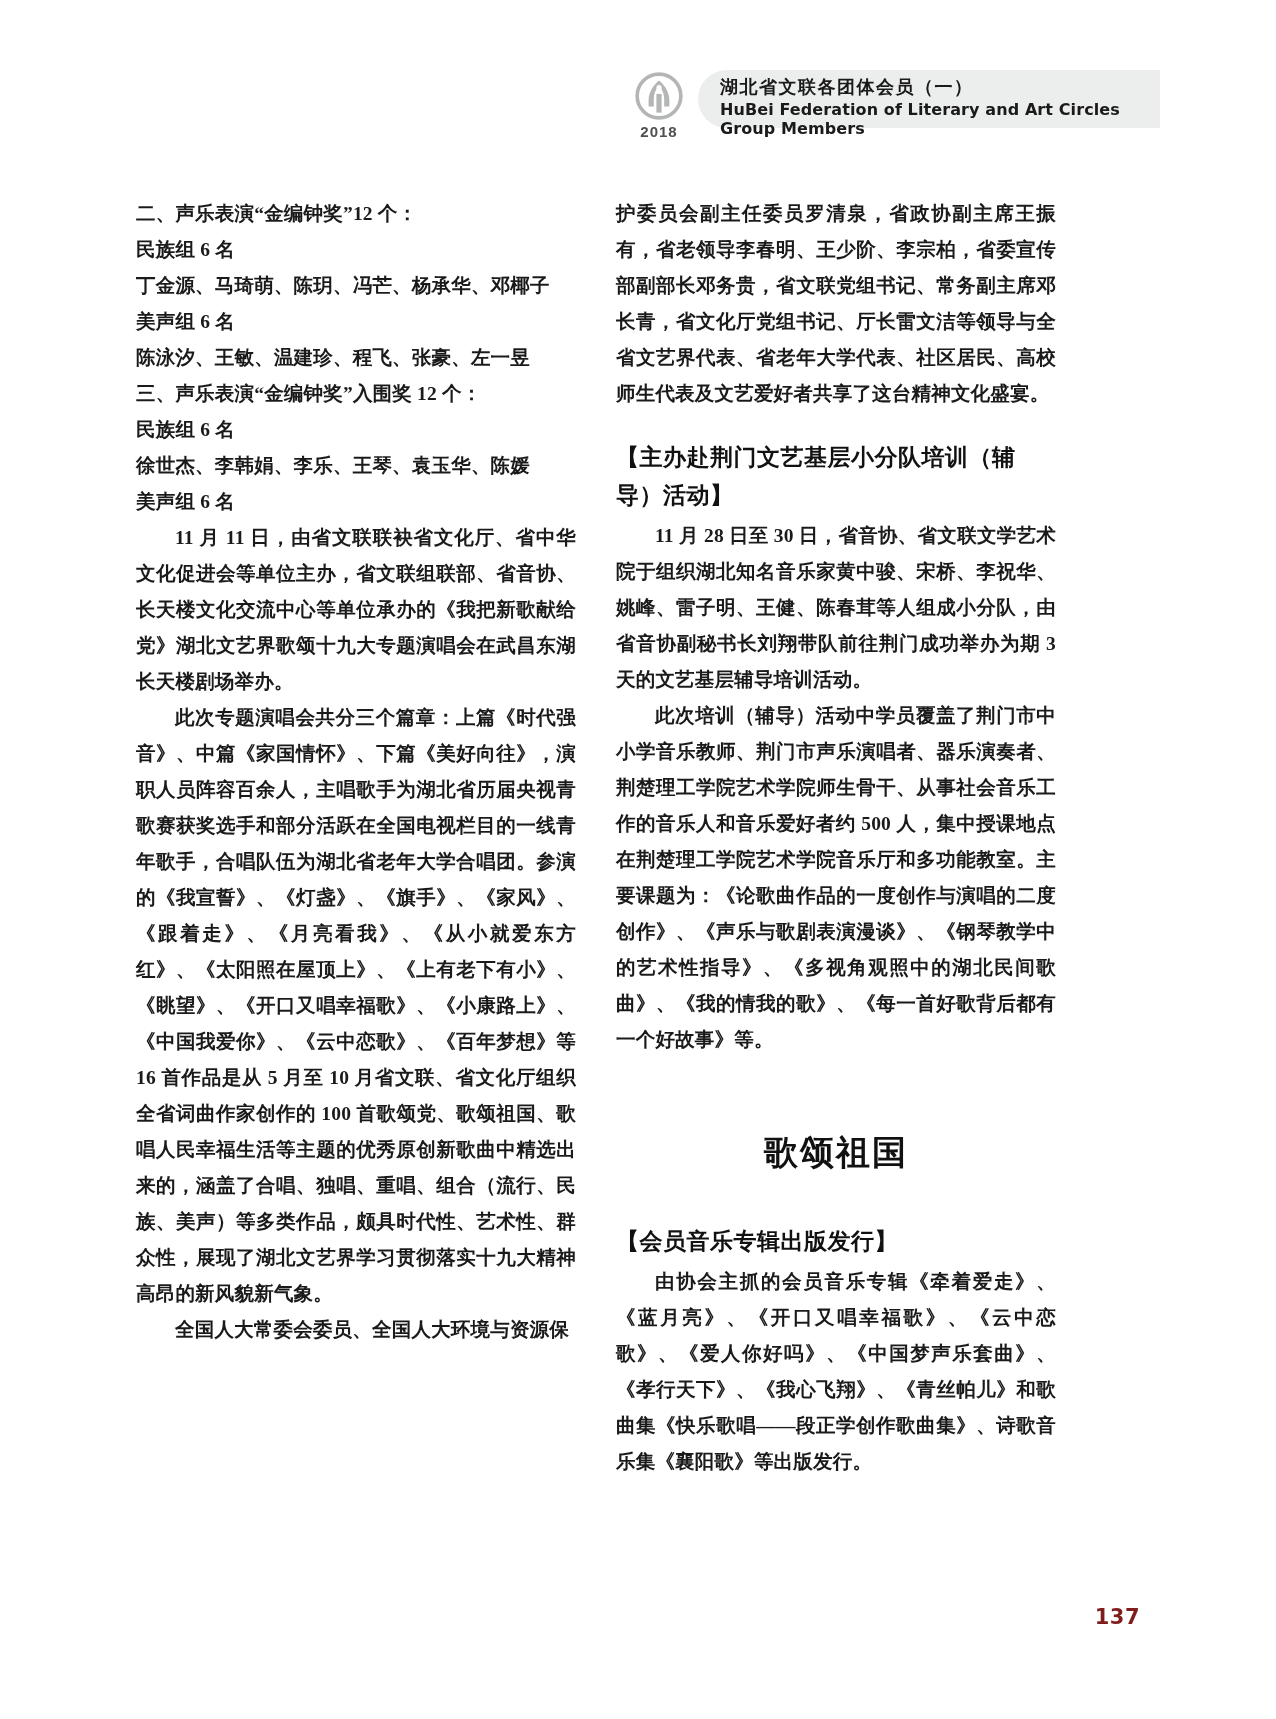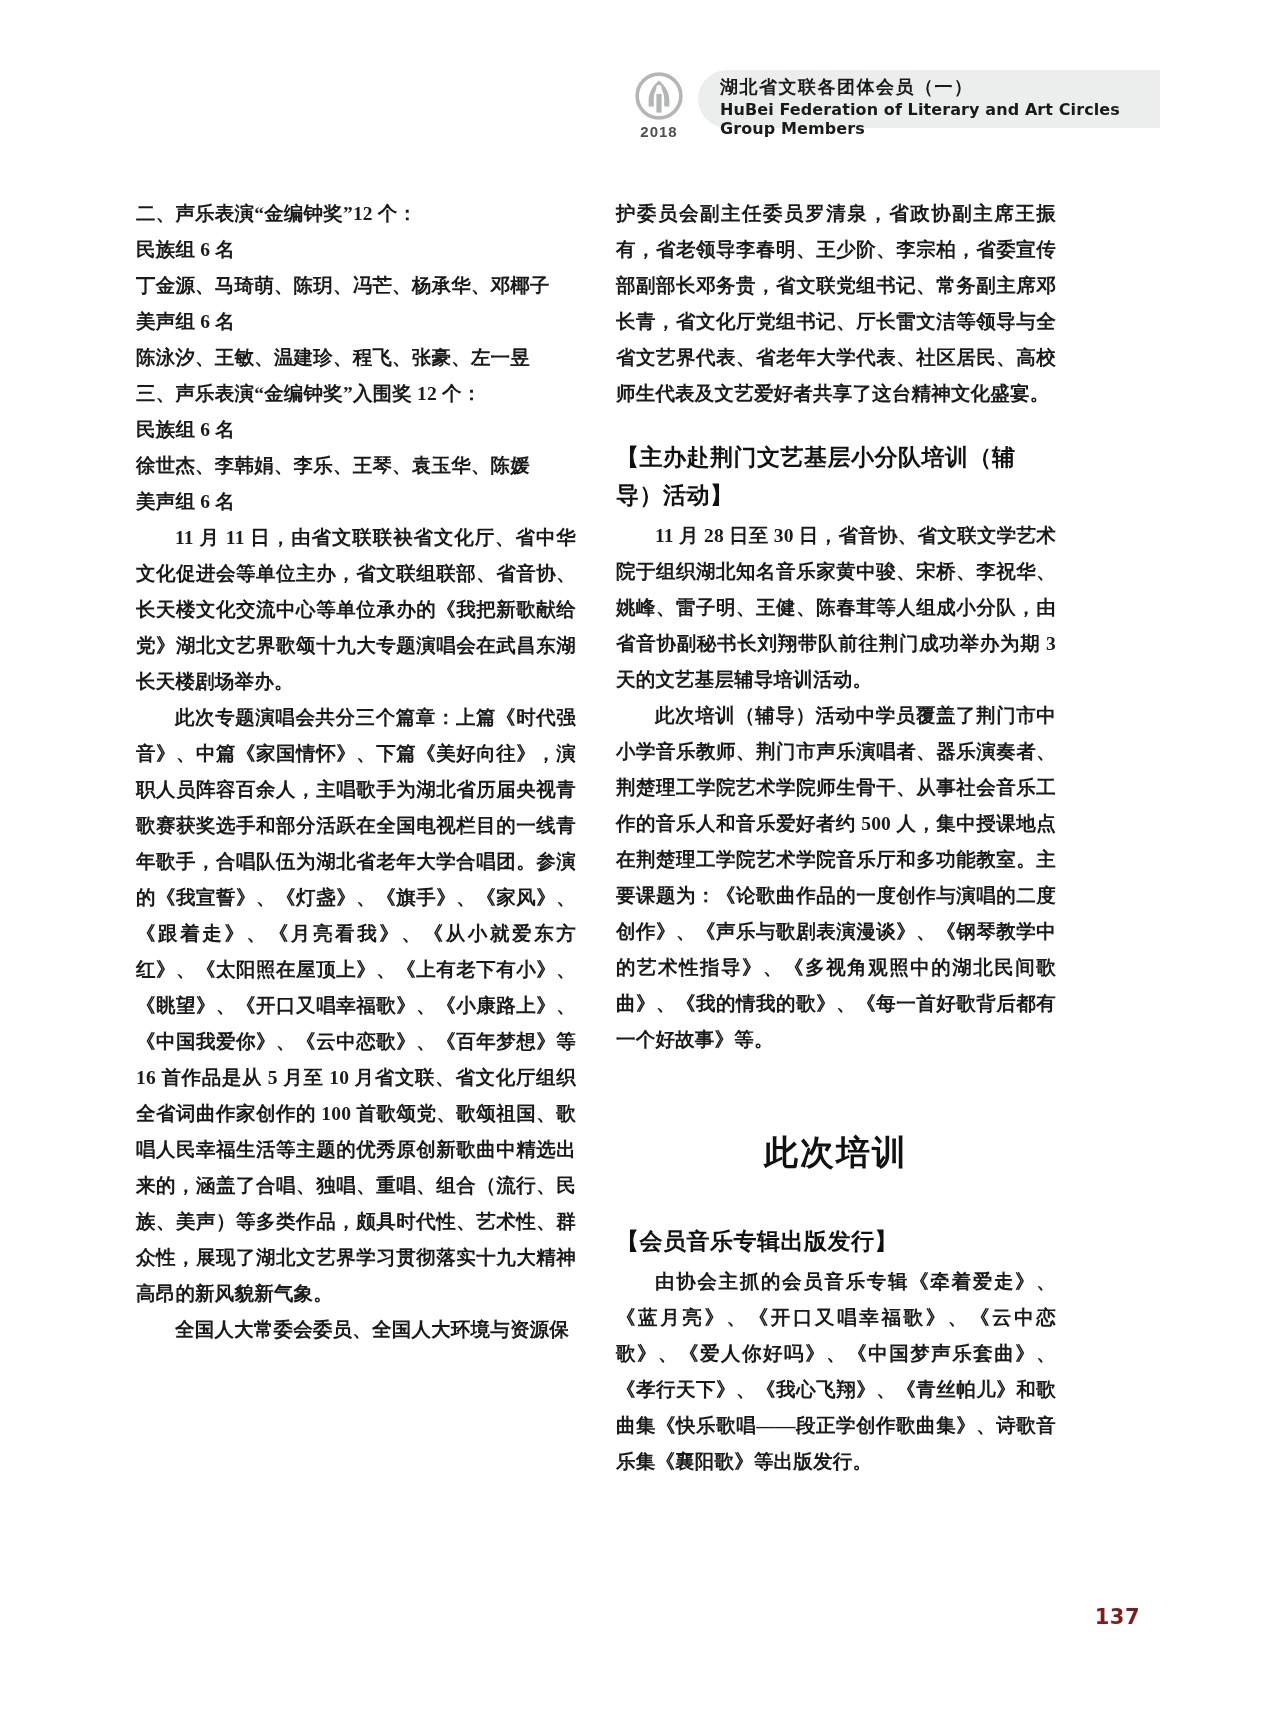--- a/index.html
+++ b/index.html
@@ -186,21 +186,21 @@
 
     <div class="col col-right">
 
       <p class="body noindent">护委员会副主任委员罗清泉，省政协副主席王振有，省老领导李春明、王少阶、李宗柏，省委宣传部副部长邓务贵，省文联党组书记、常务副主席邓长青，省文化厅党组书记、厅长雷文洁等领导与全省文艺界代表、省老年大学代表、社区居民、高校师生代表及文艺爱好者共享了这台精神文化盛宴。</p>
 
       <h2 class="section-heading">【主办赴荆门文艺基层小分队培训（辅导）活动】</h2>
 
       <p class="body indent">11 月 28 日至 30 日，省音协、省文联文学艺术院于组织湖北知名音乐家黄中骏、宋桥、李祝华、姚峰、雷子明、王健、陈春茸等人组成小分队，由省音协副秘书长刘翔带队前往荆门成功举办为期 3 天的文艺基层辅导培训活动。</p>
       <p class="body indent">此次培训（辅导）活动中学员覆盖了荆门市中小学音乐教师、荆门市声乐演唱者、器乐演奏者、荆楚理工学院艺术学院师生骨干、从事社会音乐工作的音乐人和音乐爱好者约 500 人，集中授课地点在荆楚理工学院艺术学院音乐厅和多功能教室。主要课题为：《论歌曲作品的一度创作与演唱的二度创作》、《声乐与歌剧表演漫谈》、《钢琴教学中的艺术性指导》、《多视角观照中的湖北民间歌曲》、《我的情我的歌》、《每一首好歌背后都有一个好故事》等。</p>
 
-      <h1 class="part-title">此次培训</h1>
+      <h1 class="part-title">歌颂祖国</h1>
 
       <h2 class="section-heading tight">【会员音乐专辑出版发行】</h2>
 
       <p class="body indent">由协会主抓的会员音乐专辑《牵着爱走》、《蓝月亮》、《开口又唱幸福歌》、《云中恋歌》、《爱人你好吗》、《中国梦声乐套曲》、《孝行天下》、《我心飞翔》、《青丝帕儿》和歌曲集《快乐歌唱——段正学创作歌曲集》、诗歌音乐集《襄阳歌》等出版发行。</p>
     </div>
   </div>
 
   <div class="pagenum">137</div>
 
 </div>

